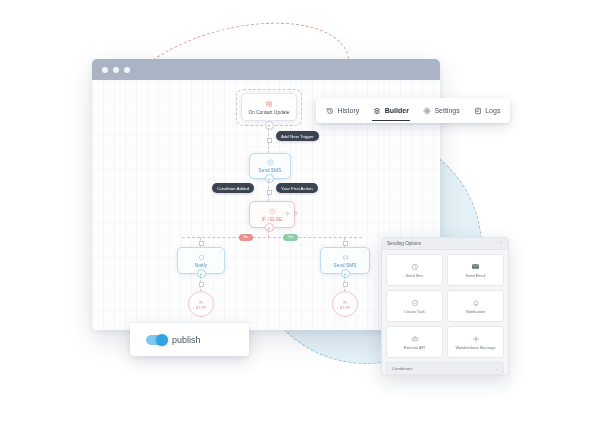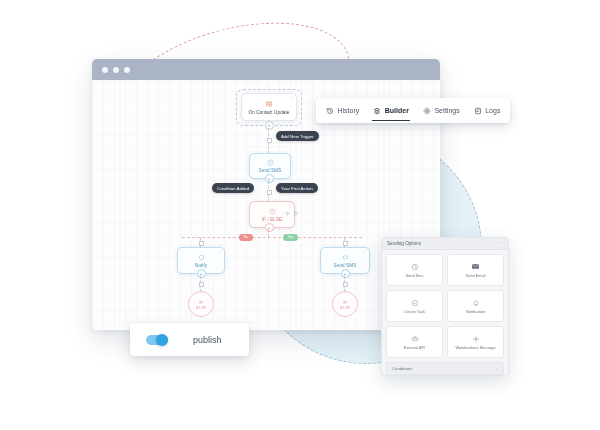--- a/index.html
+++ b/index.html
@@ -147,21 +147,21 @@
     display:flex;align-items:center;justify-content:space-between;padding:0 5px;
     font-size:4.3px;color:#6a7280;
   }
   .chev{font-size:4px;color:#9aa2ae;}
 
   
   .publish{
     position:absolute;left:130px;top:323px;width:103px;height:33px;
     background:#fff;border-radius:4px;
     box-shadow:0 6px 16px rgba(40,60,90,.16),0 1px 4px rgba(40,60,90,.08);
-    display:flex;align-items:center;gap:25px;padding-left:16px;
+    display:flex;align-items:center;gap:4px;padding-left:16px;
   }
   .switch{
     width:22px;height:10px;border-radius:6px;background:#7ec8ef;position:relative;
   }
   .switch .knb{
     position:absolute;right:0;top:-1px;width:12px;height:12px;border-radius:50%;
     background:#2ea4e0;box-shadow:0 1px 3px rgba(0,0,0,.2);
   }
   .publish .p-lbl{font-size:9px;color:#4b5462;}
   svg{display:block;}

